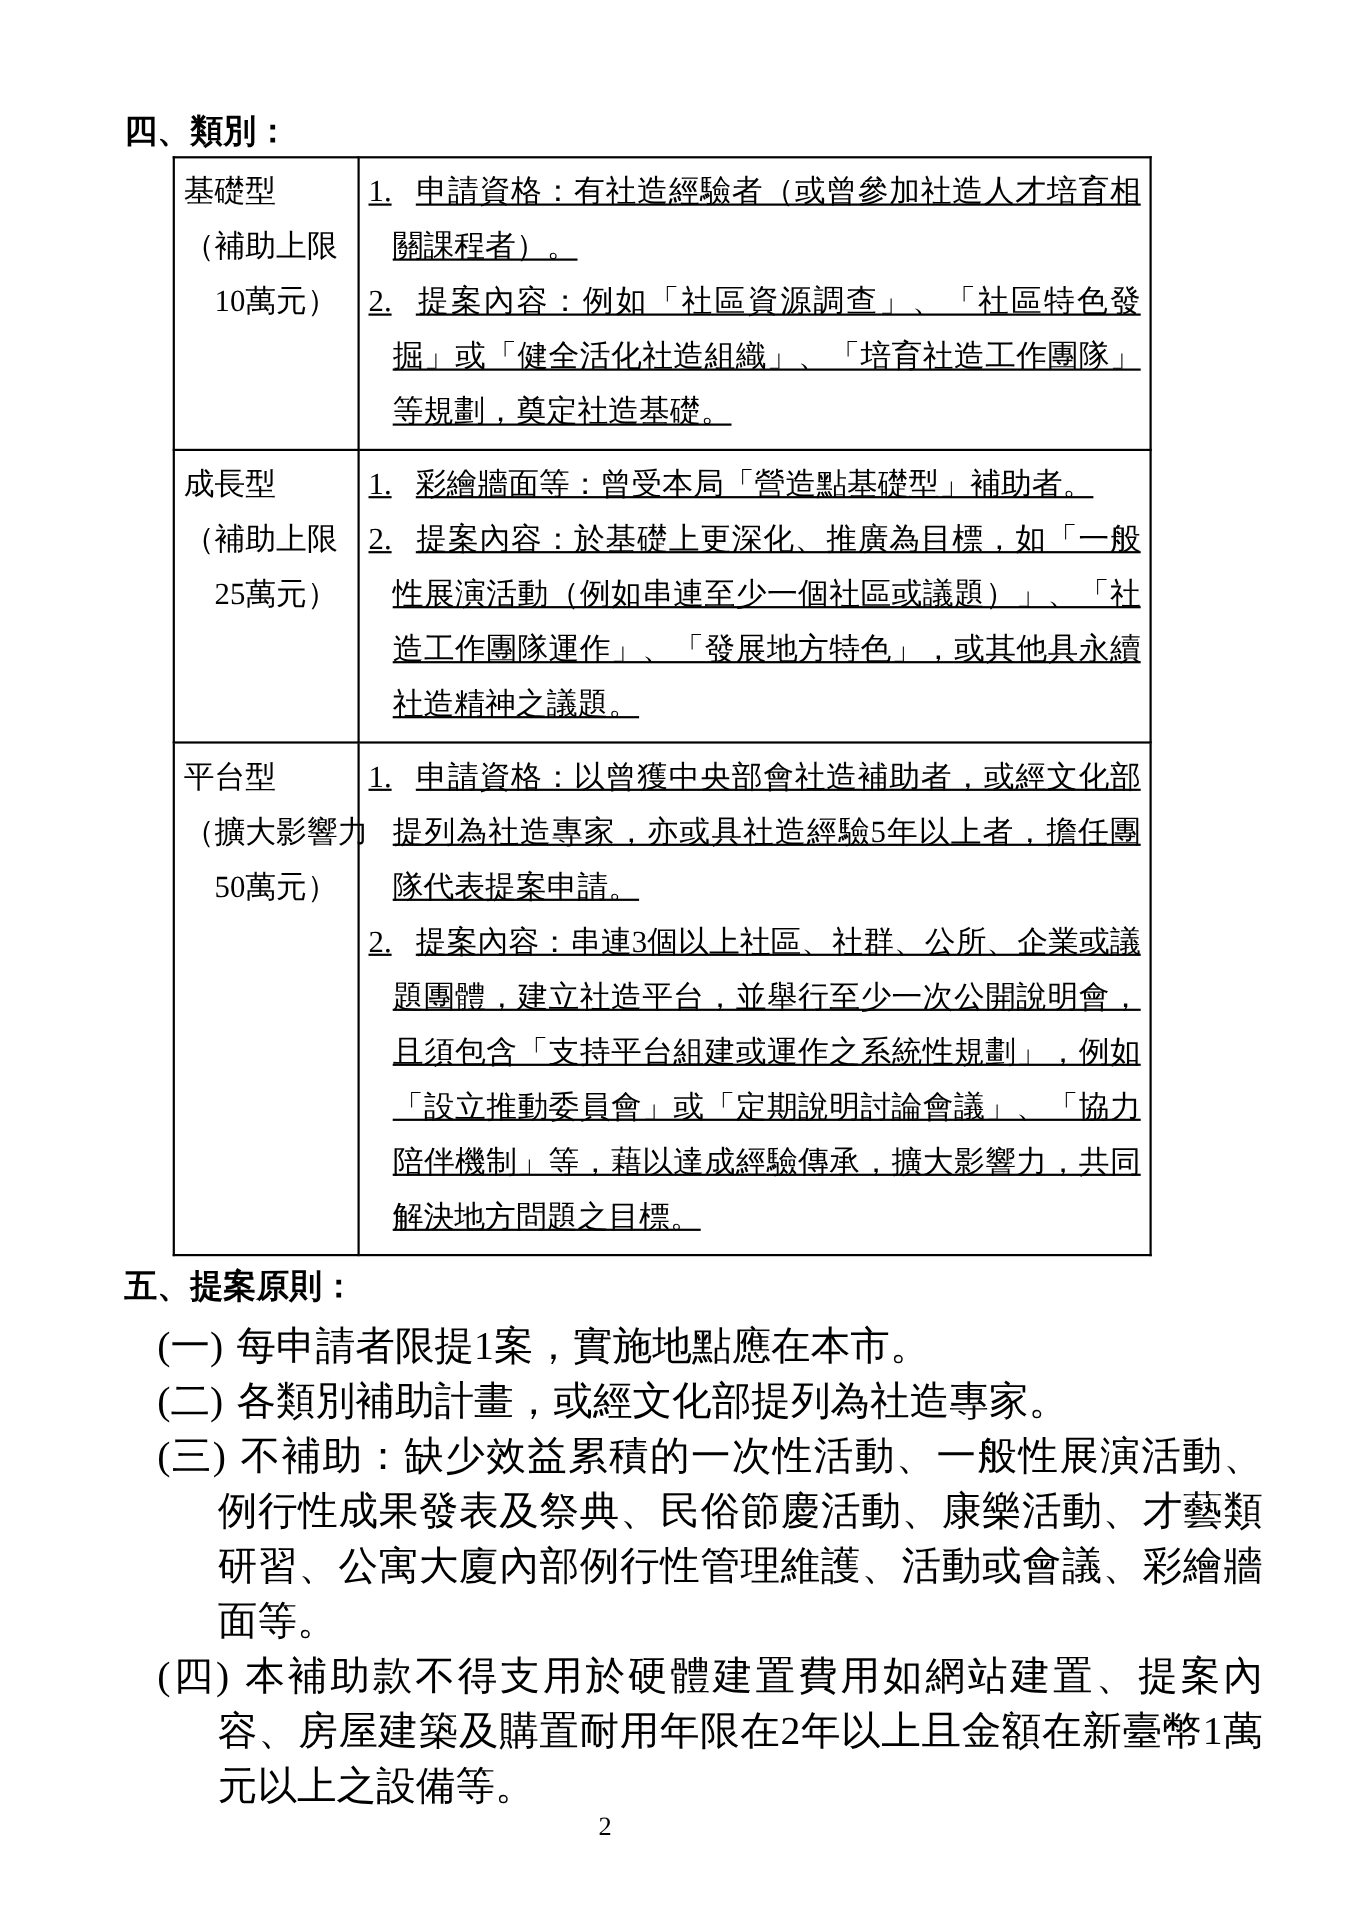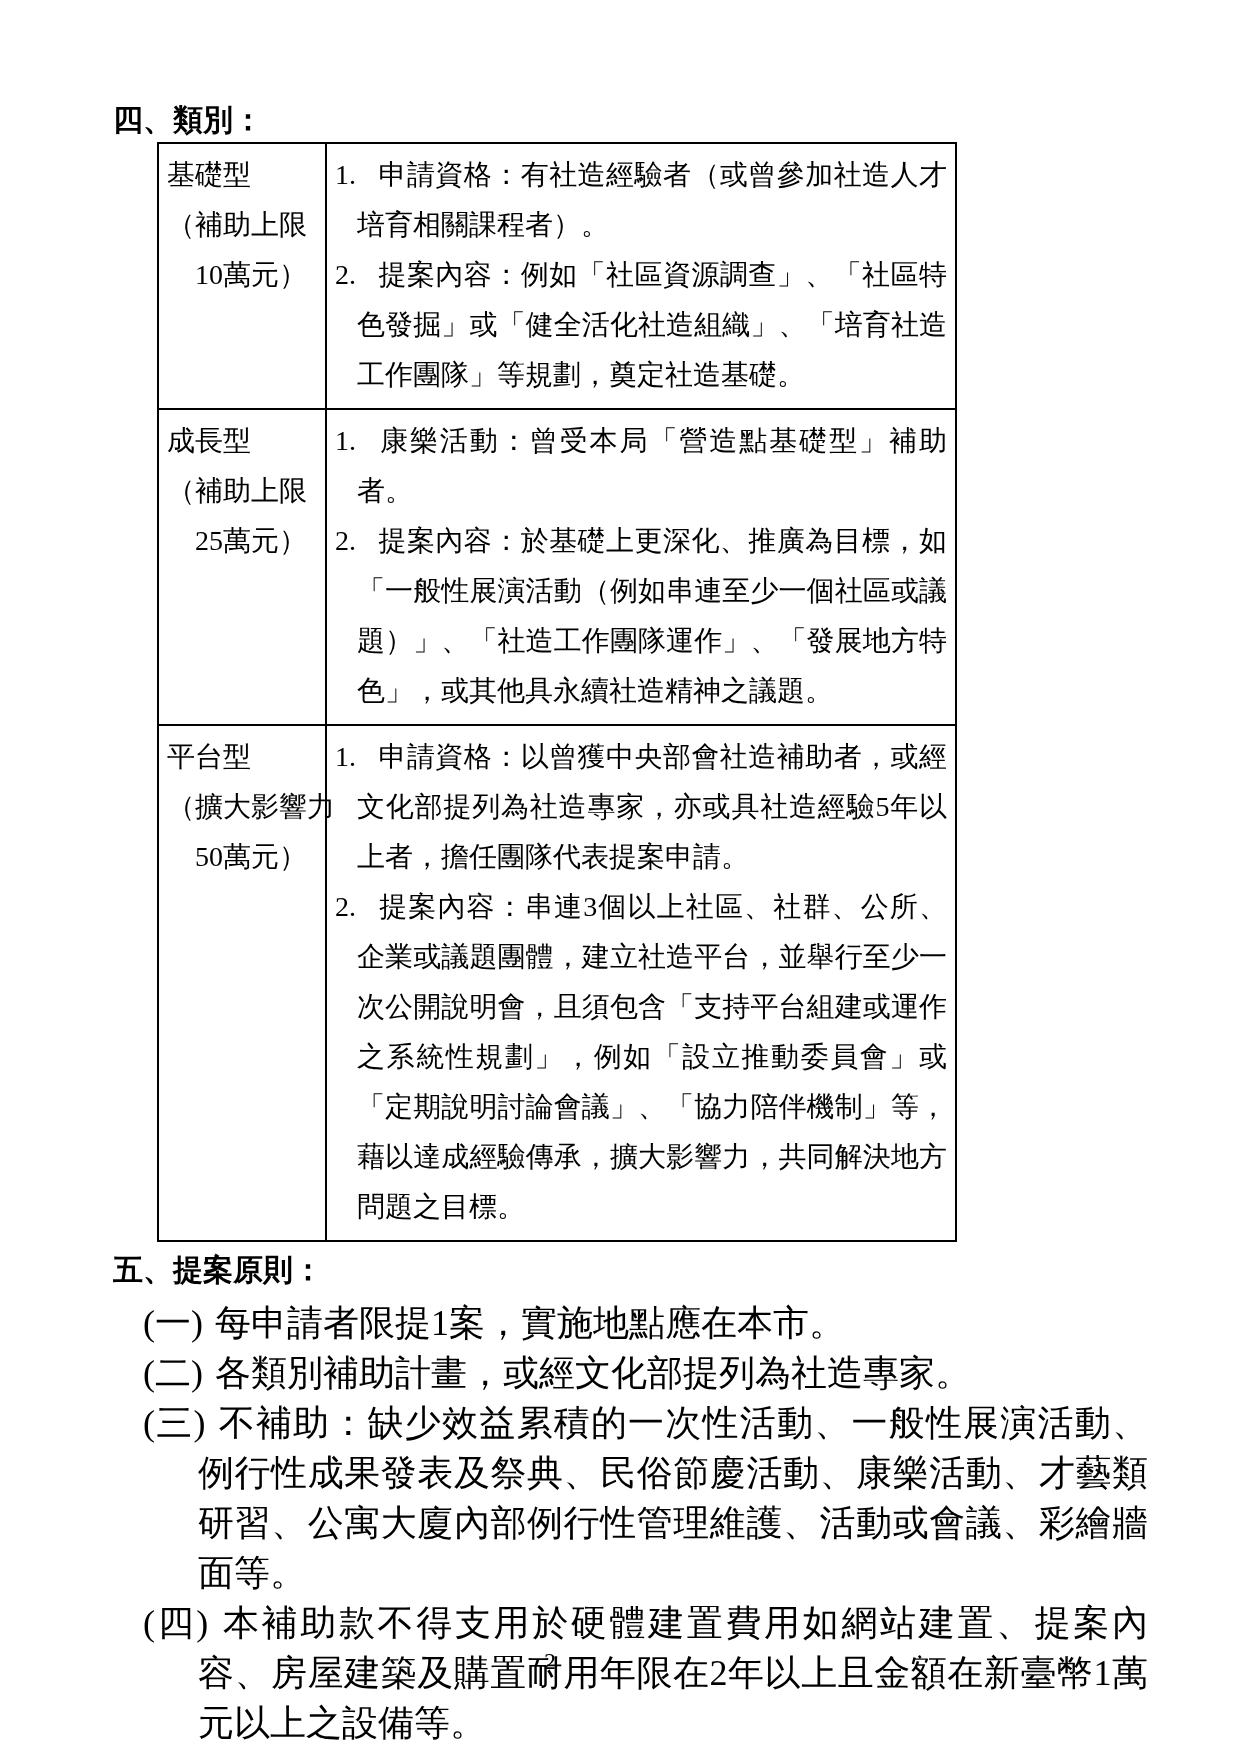--- a/index.html
+++ b/index.html
@@ -24,39 +24,40 @@
   }
   .sec-heading {
     font-size: 30px;
     font-weight: bold;
     line-height: 44px;
     margin: 0;
   }
   table.cat-table {
     border-collapse: collapse;
     margin-left: 44px;
-    width: 800px;
+    width: 890px;
     table-layout: fixed;
   }
   table.cat-table td {
     border: 2px solid #000;
     vertical-align: top;
     font-size: 28px;
     line-height: 50px;
     padding: 6px 8px 8px 8px;
   }
   td.type-cell {
     width: 150px;
     white-space: pre;
     padding-left: 6px;
   }
   .t-item {
     padding-left: 22px;
     text-indent: -22px;
     text-align: justify;
+    text-decoration: underline;
   }
   .t-item .num {
     margin-right: 22px;
   }
   .sec5 {
     margin-top: 6px;
   }
   .sec5 .sec-heading {
     margin-bottom: 6px;
   }
@@ -99,21 +100,21 @@
           <td class="desc-cell">
             <div class="t-item"><span class="num">1.</span><span>申請資格：有社造經驗者（或曾參加社造人才培育相關課程者）。</span></div>
             <div class="t-item"><span class="num">2.</span><span>提案內容：例如「社區資源調查」、「社區特色發掘」或「健全活化社造組織」、「培育社造工作團隊」等規劃，奠定社造基礎。</span></div>
           </td>
         </tr>
         <tr>
           <td class="type-cell">成長型
 （補助上限
 　25萬元）</td>
           <td class="desc-cell">
-            <div class="t-item"><span class="num">1.</span><span>康樂活動：曾受本局「營造點基礎型」補助者。</span></div>
+            <div class="t-item"><span class="num">1.</span><span>彩繪牆面等：曾受本局「營造點基礎型」補助者。</span></div>
             <div class="t-item"><span class="num">2.</span><span>提案內容：於基礎上更深化、推廣為目標，如「一般性展演活動（例如串連至少一個社區或議題）」、「社造工作團隊運作」、「發展地方特色」，或其他具永續社造精神之議題。</span></div>
           </td>
         </tr>
         <tr>
           <td class="type-cell">平台型
 （擴大影響力
 　50萬元）</td>
           <td class="desc-cell">
             <div class="t-item"><span class="num">1.</span><span>申請資格：以曾獲中央部會社造補助者，或經文化部提列為社造專家，亦或具社造經驗5年以上者，擔任團隊代表提案申請。</span></div>
             <div class="t-item"><span class="num">2.</span><span>提案內容：串連3個以上社區、社群、公所、企業或議題團體，建立社造平台，並舉行至少一次公開說明會，且須包含「支持平台組建或運作之系統性規劃」，例如「設立推動委員會」或「定期說明討論會議」、「協力陪伴機制」等，藉以達成經驗傳承，擴大影響力，共同解決地方問題之目標。</span></div>

